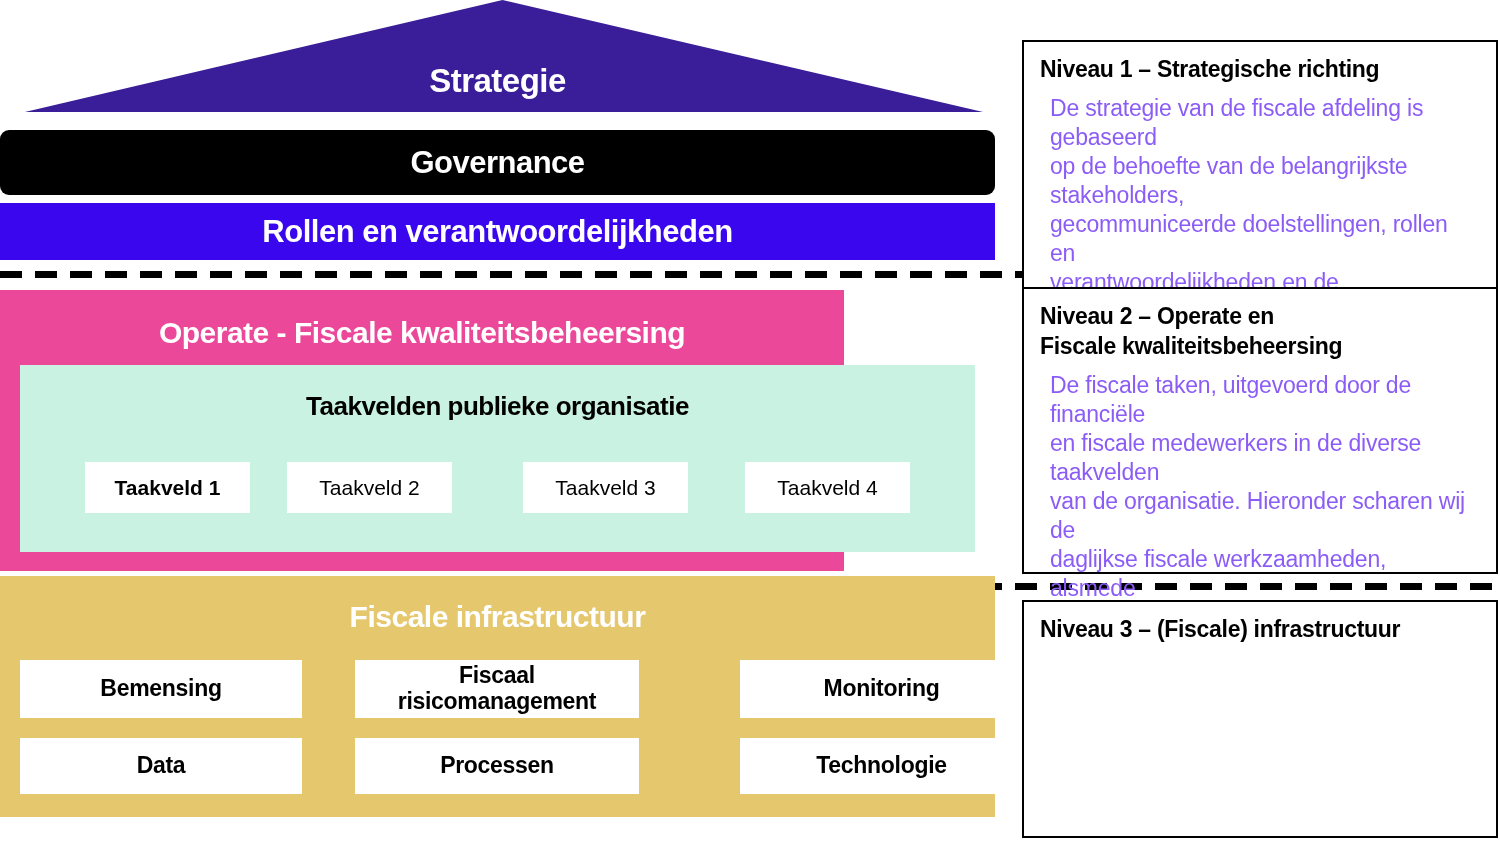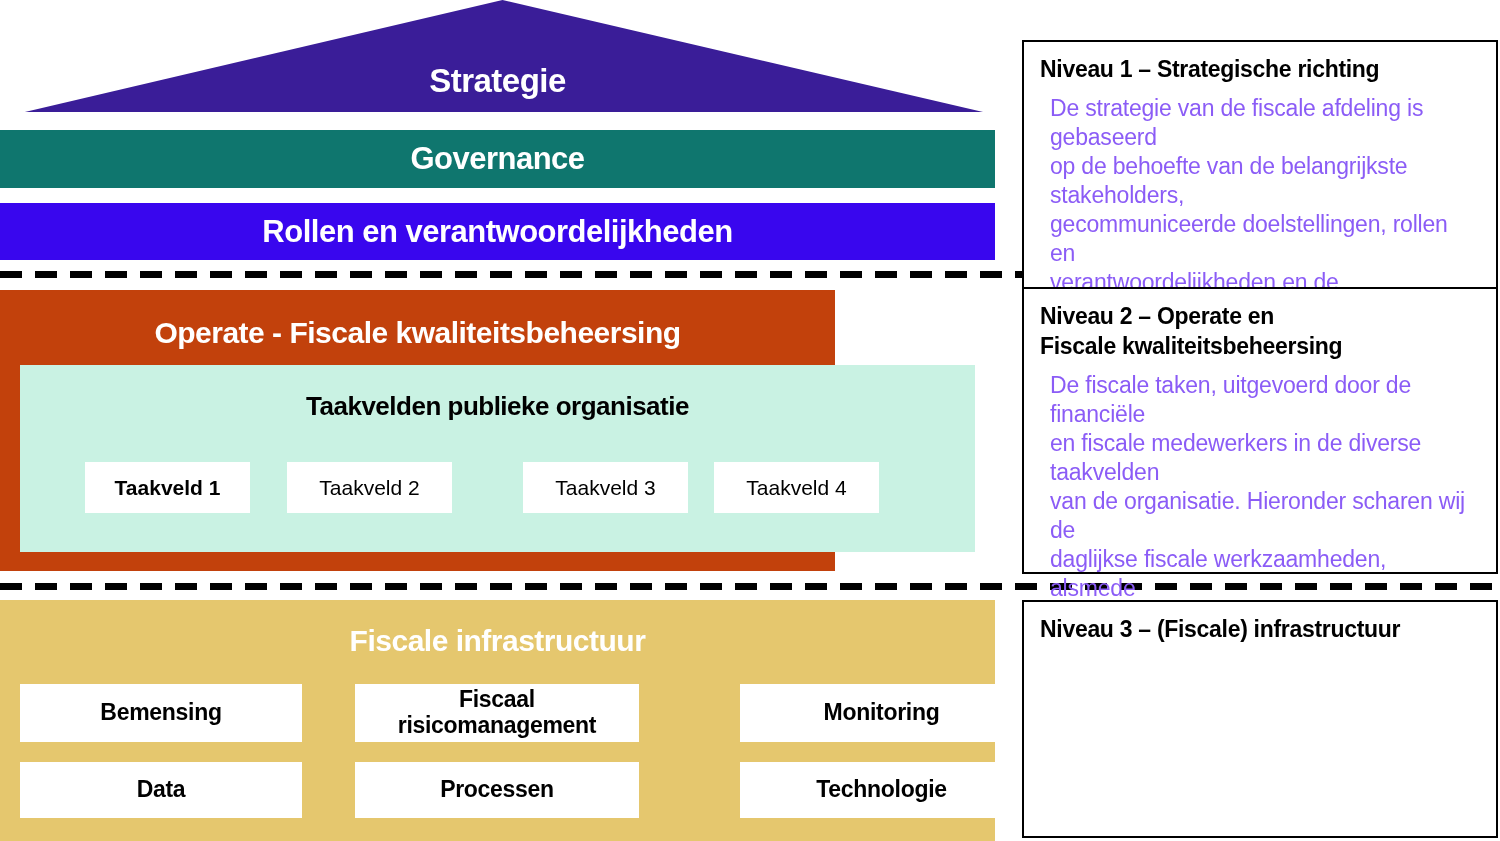--- a/index.html
+++ b/index.html
@@ -14,50 +14,50 @@
     clip-path:polygon(50.5% 0,98.8% 100%,2.5% 100%);
   }
   .roof-label{
     position:absolute;left:0;right:0;bottom:12px;text-align:center;
     color:#fff;font-size:33px;font-weight:bold;letter-spacing:-0.5px;
   }
   .bar{
     position:absolute;left:0;width:995px;display:flex;align-items:center;justify-content:center;
     color:#fff;font-size:31px;font-weight:bold;letter-spacing:-0.5px;
   }
-  .bar-governance{top:130px;height:58px;background:#0f766e;}
+  .bar-governance{top:130px;height:65px;background:#000000;border-radius:9px;}
   .bar-rollen{top:203px;height:57px;background:#3906ee;}
   .dash{
     position:absolute;left:0;width:1500px;height:7px;
     background:repeating-linear-gradient(90deg,#000 0 22px,transparent 22px 35px);
   }
   .dash-1{top:271px;}
   .dash-2{top:583px;}
   .teal{
-    position:absolute;left:0;top:290px;width:835px;height:281px;background:#c2410c;
+    position:absolute;left:0;top:290px;width:835px;height:281px;background:#ec4899;padding-left:9px;
   }
   .teal-title{
     position:absolute;left:0;right:0;top:26px;text-align:center;
     color:#fff;font-size:30px;font-weight:bold;letter-spacing:-0.5px;
   }
   .mint{
     position:absolute;left:20px;top:75px;width:955px;height:187px;background:#c9f2e3;
   }
   .mint-title{
     position:absolute;left:0;right:0;top:26px;text-align:center;
     color:#000;font-size:26px;font-weight:bold;letter-spacing:-0.5px;
   }
   .whitebox{
     position:absolute;background:#fff;display:flex;align-items:center;justify-content:center;
     text-align:center;color:#000;
   }
   .taakveld{top:97px;width:165px;height:51px;font-size:21px;}
-  .tv-1{left:65px;font-weight:bold;} .tv-2{left:267px;} .tv-3{left:503px;} .tv-4{left:694px;}
+  .tv-1{left:65px;font-weight:bold;} .tv-2{left:267px;} .tv-3{left:503px;} .tv-4{left:725px;}
   .gold{
-    position:absolute;left:0;top:600px;width:995px;height:241px;background:#e5c76e;
+    position:absolute;left:0;top:576px;width:995px;height:241px;background:#e5c76e;
   }
   .gold-title{
     position:absolute;left:0;right:0;top:24px;text-align:center;
     color:#fff;font-size:30px;font-weight:bold;letter-spacing:-0.5px;
   }
   .infra{
     font-size:23px;font-weight:bold;line-height:1.12;white-space:pre-line;letter-spacing:-0.3px;
   }
   .row-1{top:84px;height:58px;} .row-2{top:162px;height:56px;}
   .col-1{left:20px;width:282px;} .col-2{left:355px;width:284px;} .col-3{left:692px;width:283px;margin-left:48px;}

